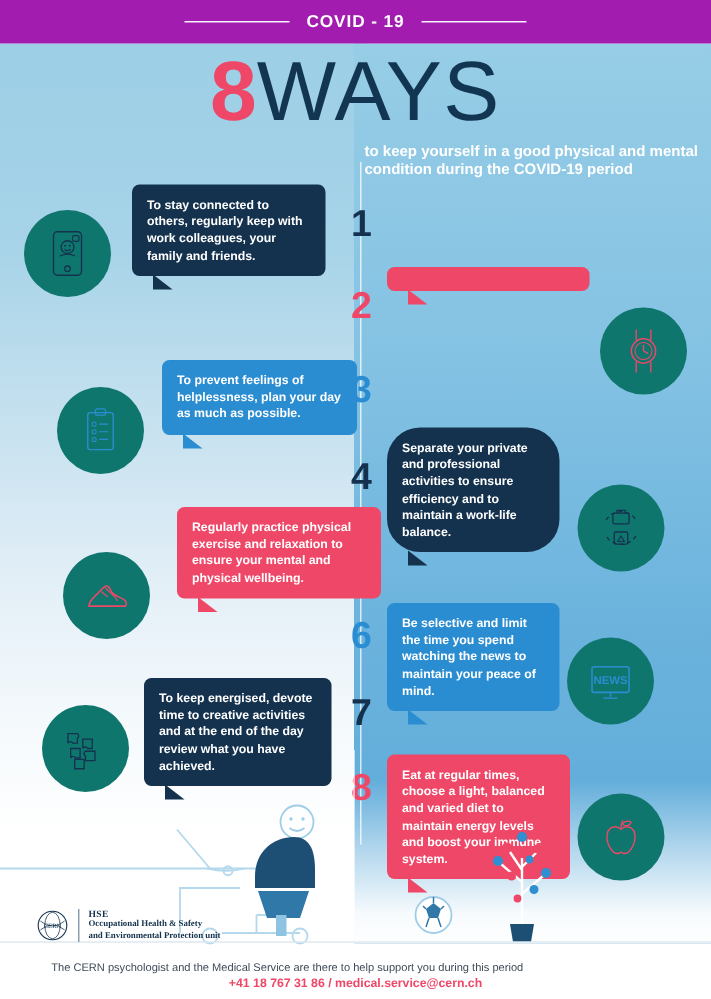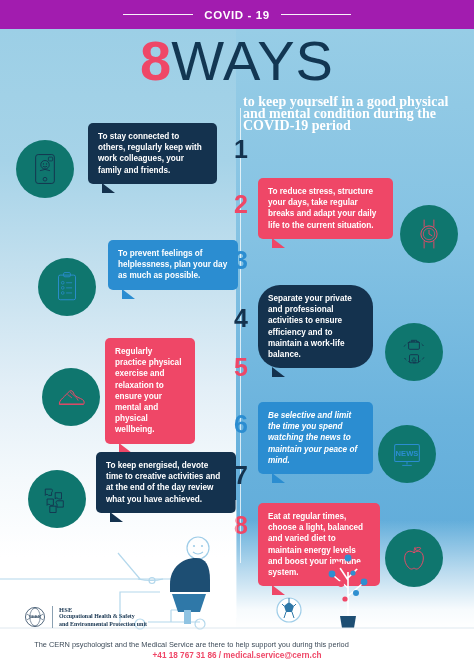--- a/index.html
+++ b/index.html
@@ -40,21 +40,21 @@
   
   .title {
     position: absolute; left: 140px; top: 33px;
     font-size: 56px; line-height: 56px; white-space: nowrap;
     font-weight: 300;
   }
   .title .num { color: #ef4767; font-weight: bold; font-size: 56px; }
   .title .word { color: #123652; font-weight: 300; letter-spacing: 1px; }
   .subtitle {
     position: absolute; left: 243px; top: 96px; width: 224px;
-    color: #ffffff; font-size: 14px; font-weight: bold; line-height: 12.2px; font-family: Liberation Serif, serif;
+    color: #ffffff; font-size: 10px; font-weight: bold; line-height: 12.2px;
   }
   
   .axis {
     position: absolute; left: 240px; top: 108px; width: 1px; height: 455px;
     background: #ffffff; opacity: .75;
   }
   
   .step-num {
     position: absolute; width: 26px; text-align: center;
     font-size: 25px; font-weight: bold; line-height: 25px;
@@ -141,21 +141,20 @@
       <circle cx="18.2" cy="14" r=".8" fill="#14324e"></circle>
       <circle cx="21.8" cy="14" r=".8" fill="#14324e"></circle>
       <path d="M17.6 16.8 Q20 18.6 22.4 16.8" fill="none" stroke="#14324e" stroke-width="1"></path>
       <path d="M14 22 Q20 19 26 22" fill="none" stroke="#14324e" stroke-width="1"></path>
       <rect x="24" y="6" width="5" height="4.5" rx="1" fill="none" stroke="#14324e" stroke-width=".9"></rect>
     </svg>
   </div>
 
   <div class="step-num c-pink" style="left:228px; top:192px;">2</div>
   <div class="bubble b-pink" style="left:258px; top:178px; width:135px;">
-    <span>To reduce stress, structure your days, take regular breaks and adapt your daily life to the current situation.</span>
     <span class="tail tail-left"></span>
   </div>
   <div class="disc" style="left:400px; top:205px; width:58px; height:58px;">
     <svg width="36" height="36" viewBox="0 0 40 40">
       <circle cx="20" cy="20" r="9" fill="none" stroke="#ef4767" stroke-width="1.1"></circle>
       <circle cx="20" cy="20" r="6.3" fill="none" stroke="#ef4767" stroke-width=".8"></circle>
       <path d="M20 20 L20 15.5 M20 20 L23.6 22" stroke="#ef4767" stroke-width="1" fill="none"></path>
       <path d="M14.6 12 L14.6 4 M25.4 12 L25.4 4 M14.6 28 L14.6 36 M25.4 28 L25.4 36" stroke="#ef4767" stroke-width="1" fill="none"></path>
     </svg>
   </div>
@@ -186,48 +185,48 @@
       <path d="M9 14 A13 13 0 0 1 31 14" fill="none" stroke="#14324e" stroke-width="1" stroke-dasharray="3 2.5"></path>
       <path d="M31 26 A13 13 0 0 1 9 26" fill="none" stroke="#14324e" stroke-width="1" stroke-dasharray="3 2.5"></path>
       <rect x="14" y="9" width="12" height="8" rx="1.2" fill="none" stroke="#14324e" stroke-width="1"></rect>
       <path d="M17 9 V7 h6 v2" fill="none" stroke="#14324e" stroke-width=".9"></path>
       <rect x="15" y="23" width="10" height="9" rx="1.2" fill="none" stroke="#14324e" stroke-width="1"></rect>
       <path d="M17.5 30 L20 26 L22.5 30 Z" fill="none" stroke="#14324e" stroke-width=".8"></path>
     </svg>
   </div>
 
   <div class="step-num c-pink" style="left:228px; top:355px;">5</div>
-  <div class="bubble b-pink" style="left:105px; top:338px; width:90px;">
+  <div class="bubble b-pink" style="left:118px; top:338px; width:136px;">
     <span>Regularly practice physical exercise and relaxation to ensure your mental and physical wellbeing.</span>
     <span class="tail tail-left"></span>
   </div>
   <div class="disc" style="left:42px; top:368px; width:58px; height:58px;">
     <svg width="36" height="36" viewBox="0 0 40 40">
       <path d="M7 28 C7 24 10 22 13 19 C16 16 18 13 20 13 C22 13 22.5 15 23.5 17 C25 20 30 21 33 23 C35 24.5 35 27 34 28 Z" fill="none" stroke="#ef4767" stroke-width="1.1"></path>
       <path d="M7 28 H34" stroke="#ef4767" stroke-width="1.1"></path>
       <path d="M16 17 L21 21 M19 14.5 L24 19" stroke="#ef4767" stroke-width=".9"></path>
       <path d="M24 19 Q27 21 28 24" fill="none" stroke="#ef4767" stroke-width=".9"></path>
     </svg>
   </div>
 
   <div class="step-num c-blue" style="left:228px; top:412px;">6</div>
-  <div class="bubble b-blue" style="left:258px; top:402px; width:115px;font-style:italic;">
+  <div class="bubble b-blue" style="left:258px; top:402px; width:115px;">
     <span>Be selective and limit the time you spend watching the news to maintain your peace of mind.</span>
     <span class="tail tail-left"></span>
   </div>
   <div class="disc" style="left:378px; top:425px; width:58px; height:58px;">
     <svg width="38" height="38" viewBox="0 0 40 40">
       <rect x="7" y="10" width="26" height="18" rx="1.5" fill="none" stroke="#2b8dd1" stroke-width="1.1"></rect>
       <path d="M20 28 V31 M15 32 H25" stroke="#2b8dd1" stroke-width="1"></path>
       <text x="20" y="22" text-anchor="middle" font-family="Liberation Sans, sans-serif" font-size="8" font-weight="bold" fill="#2b8dd1">NEWS</text>
     </svg>
   </div>
 
   <div class="step-num c-navy" style="left:228px; top:463px;">7</div>
-  <div class="bubble b-navy" style="left:96px; top:452px; width:140px;">
+  <div class="bubble b-navy" style="left:96px; top:452px; width:125px;">
     <span>To keep energised, devote time to creative activities and at the end of the day review what you have achieved.</span>
     <span class="tail tail-left"></span>
   </div>
   <div class="disc" style="left:28px; top:470px; width:58px; height:58px;">
     <svg width="36" height="36" viewBox="0 0 40 40">
       <path d="M7 9 h7 a2 2 0 0 1 0 3.4 v3.6 h-3.4 a2 2 0 0 0 -3.6 0 H7 Z" fill="none" stroke="#14324e" stroke-width="1"></path>
       <path d="M18 13 h7 v7 h-3.4 a2 2 0 0 0 -3.6 0 H18 Z" fill="none" stroke="#14324e" stroke-width="1"></path>
       <path d="M9 20 h7 v7 h-3.4 a2 2 0 0 0 -3.6 0 H9 Z" fill="none" stroke="#14324e" stroke-width="1"></path>
       <path d="M20 22 h7 v7 h-7 v-3.4 a2 2 0 0 1 0 -3.6 Z" fill="none" stroke="#14324e" stroke-width="1"></path>
       <path d="M12 28 h7 v7 h-7 Z" fill="none" stroke="#14324e" stroke-width="1"></path>

